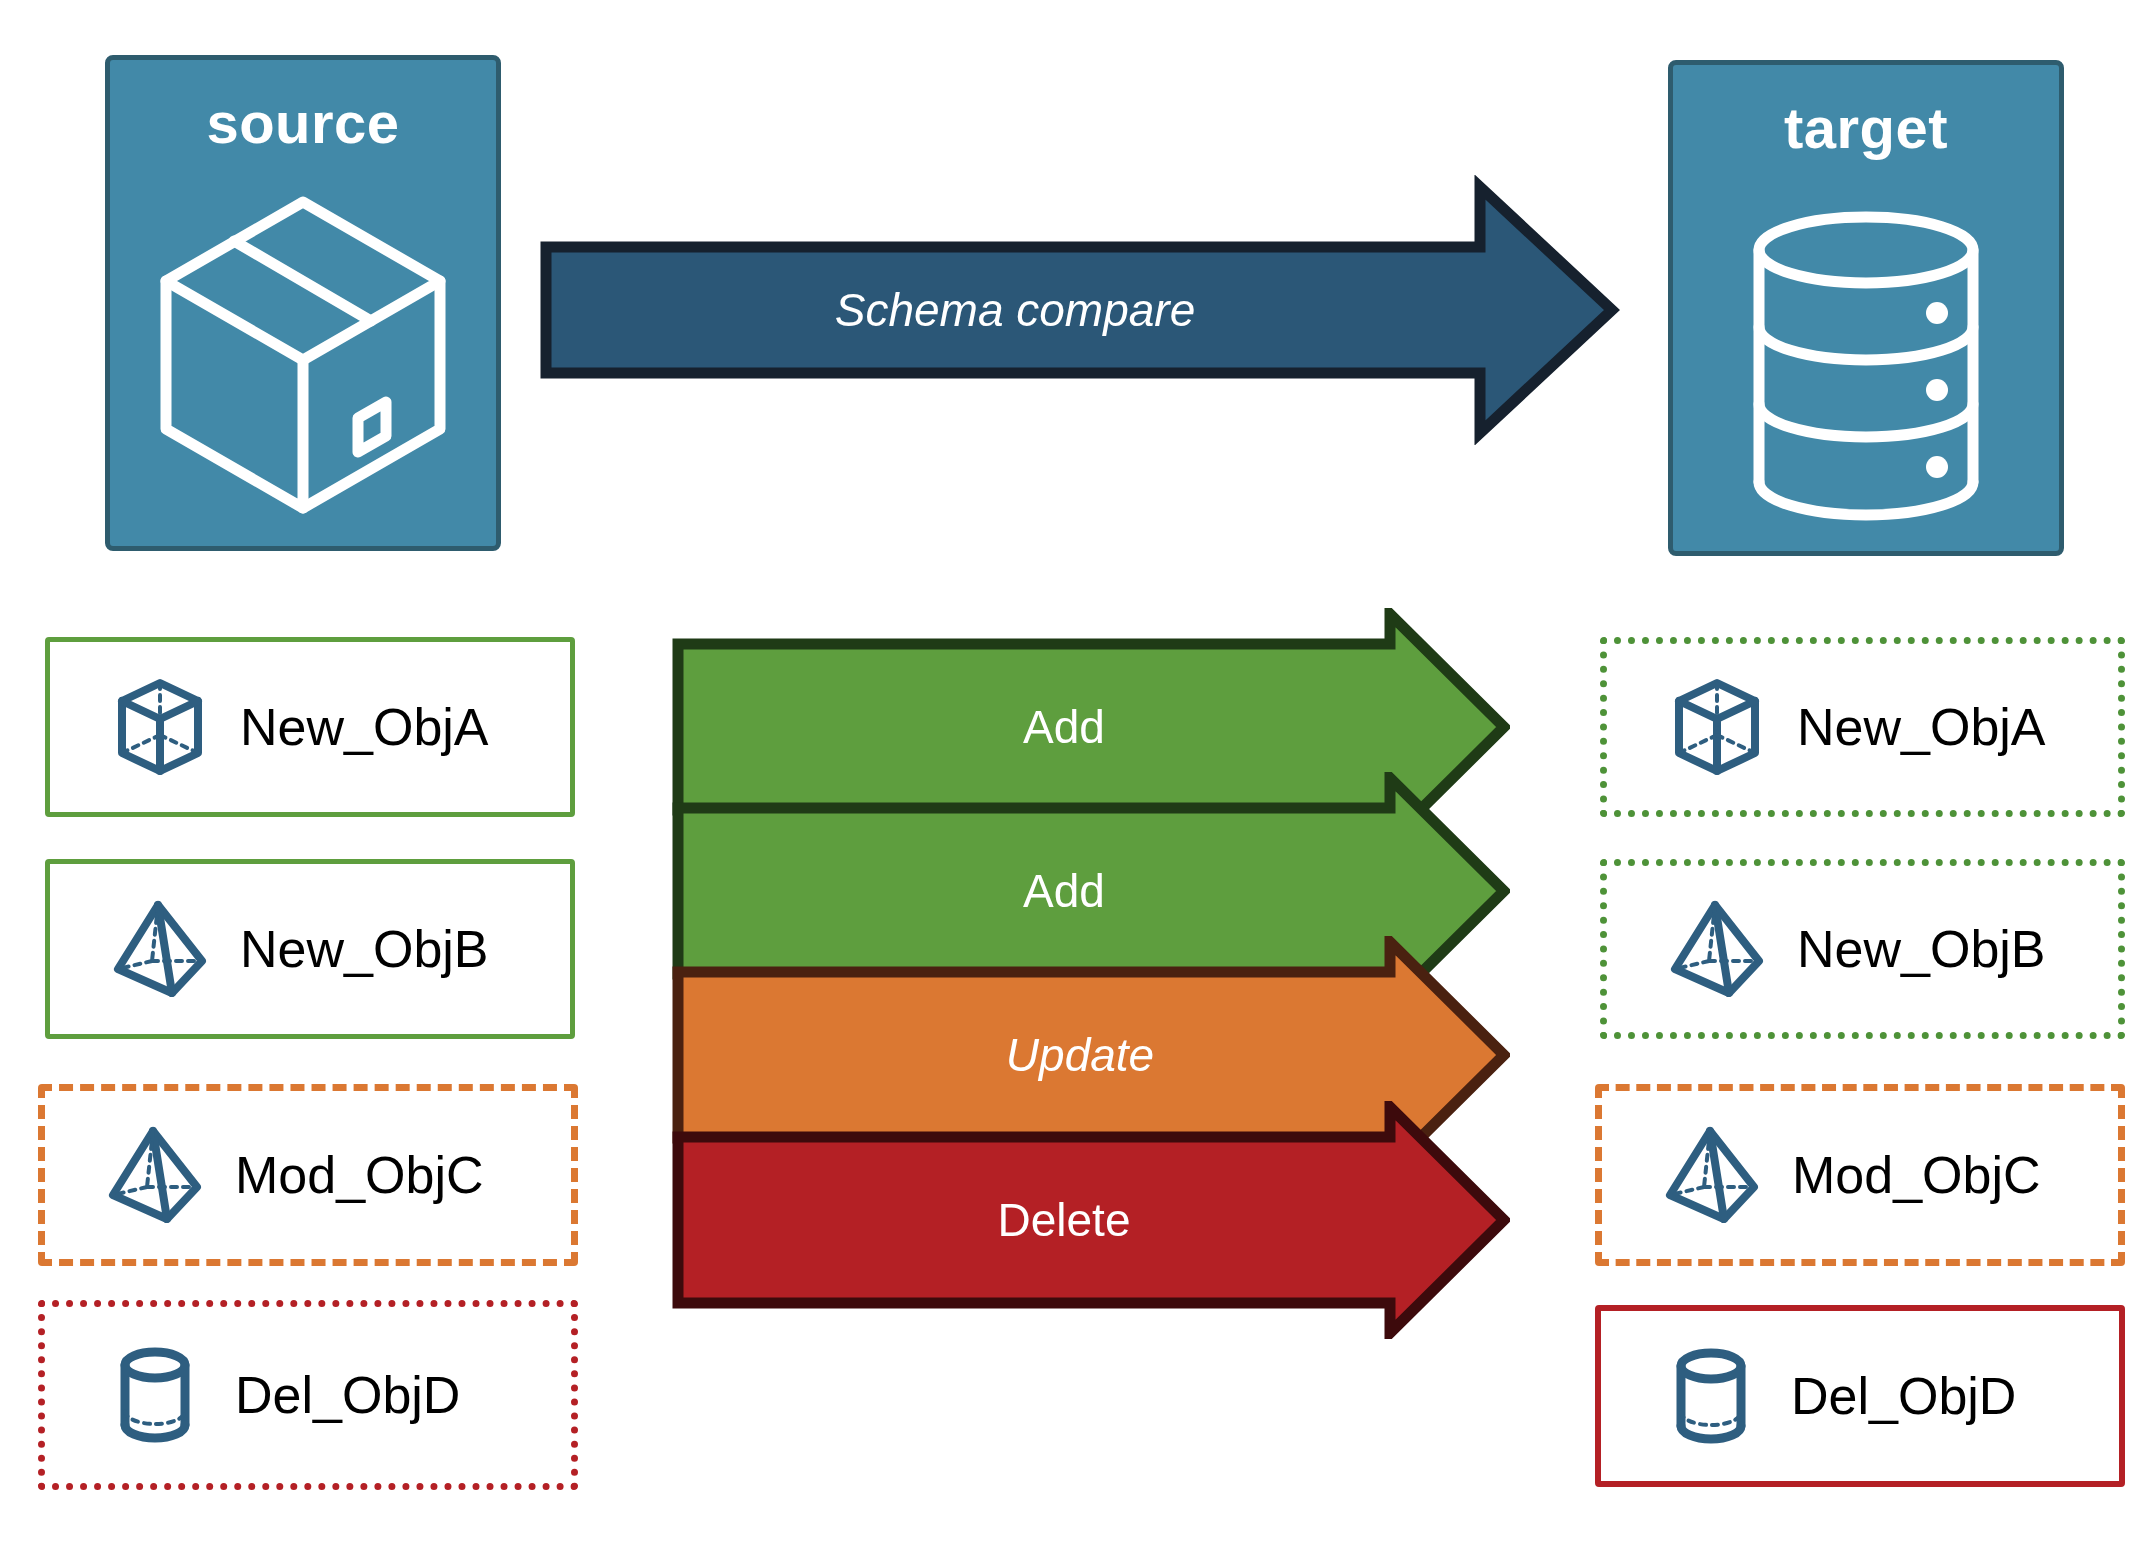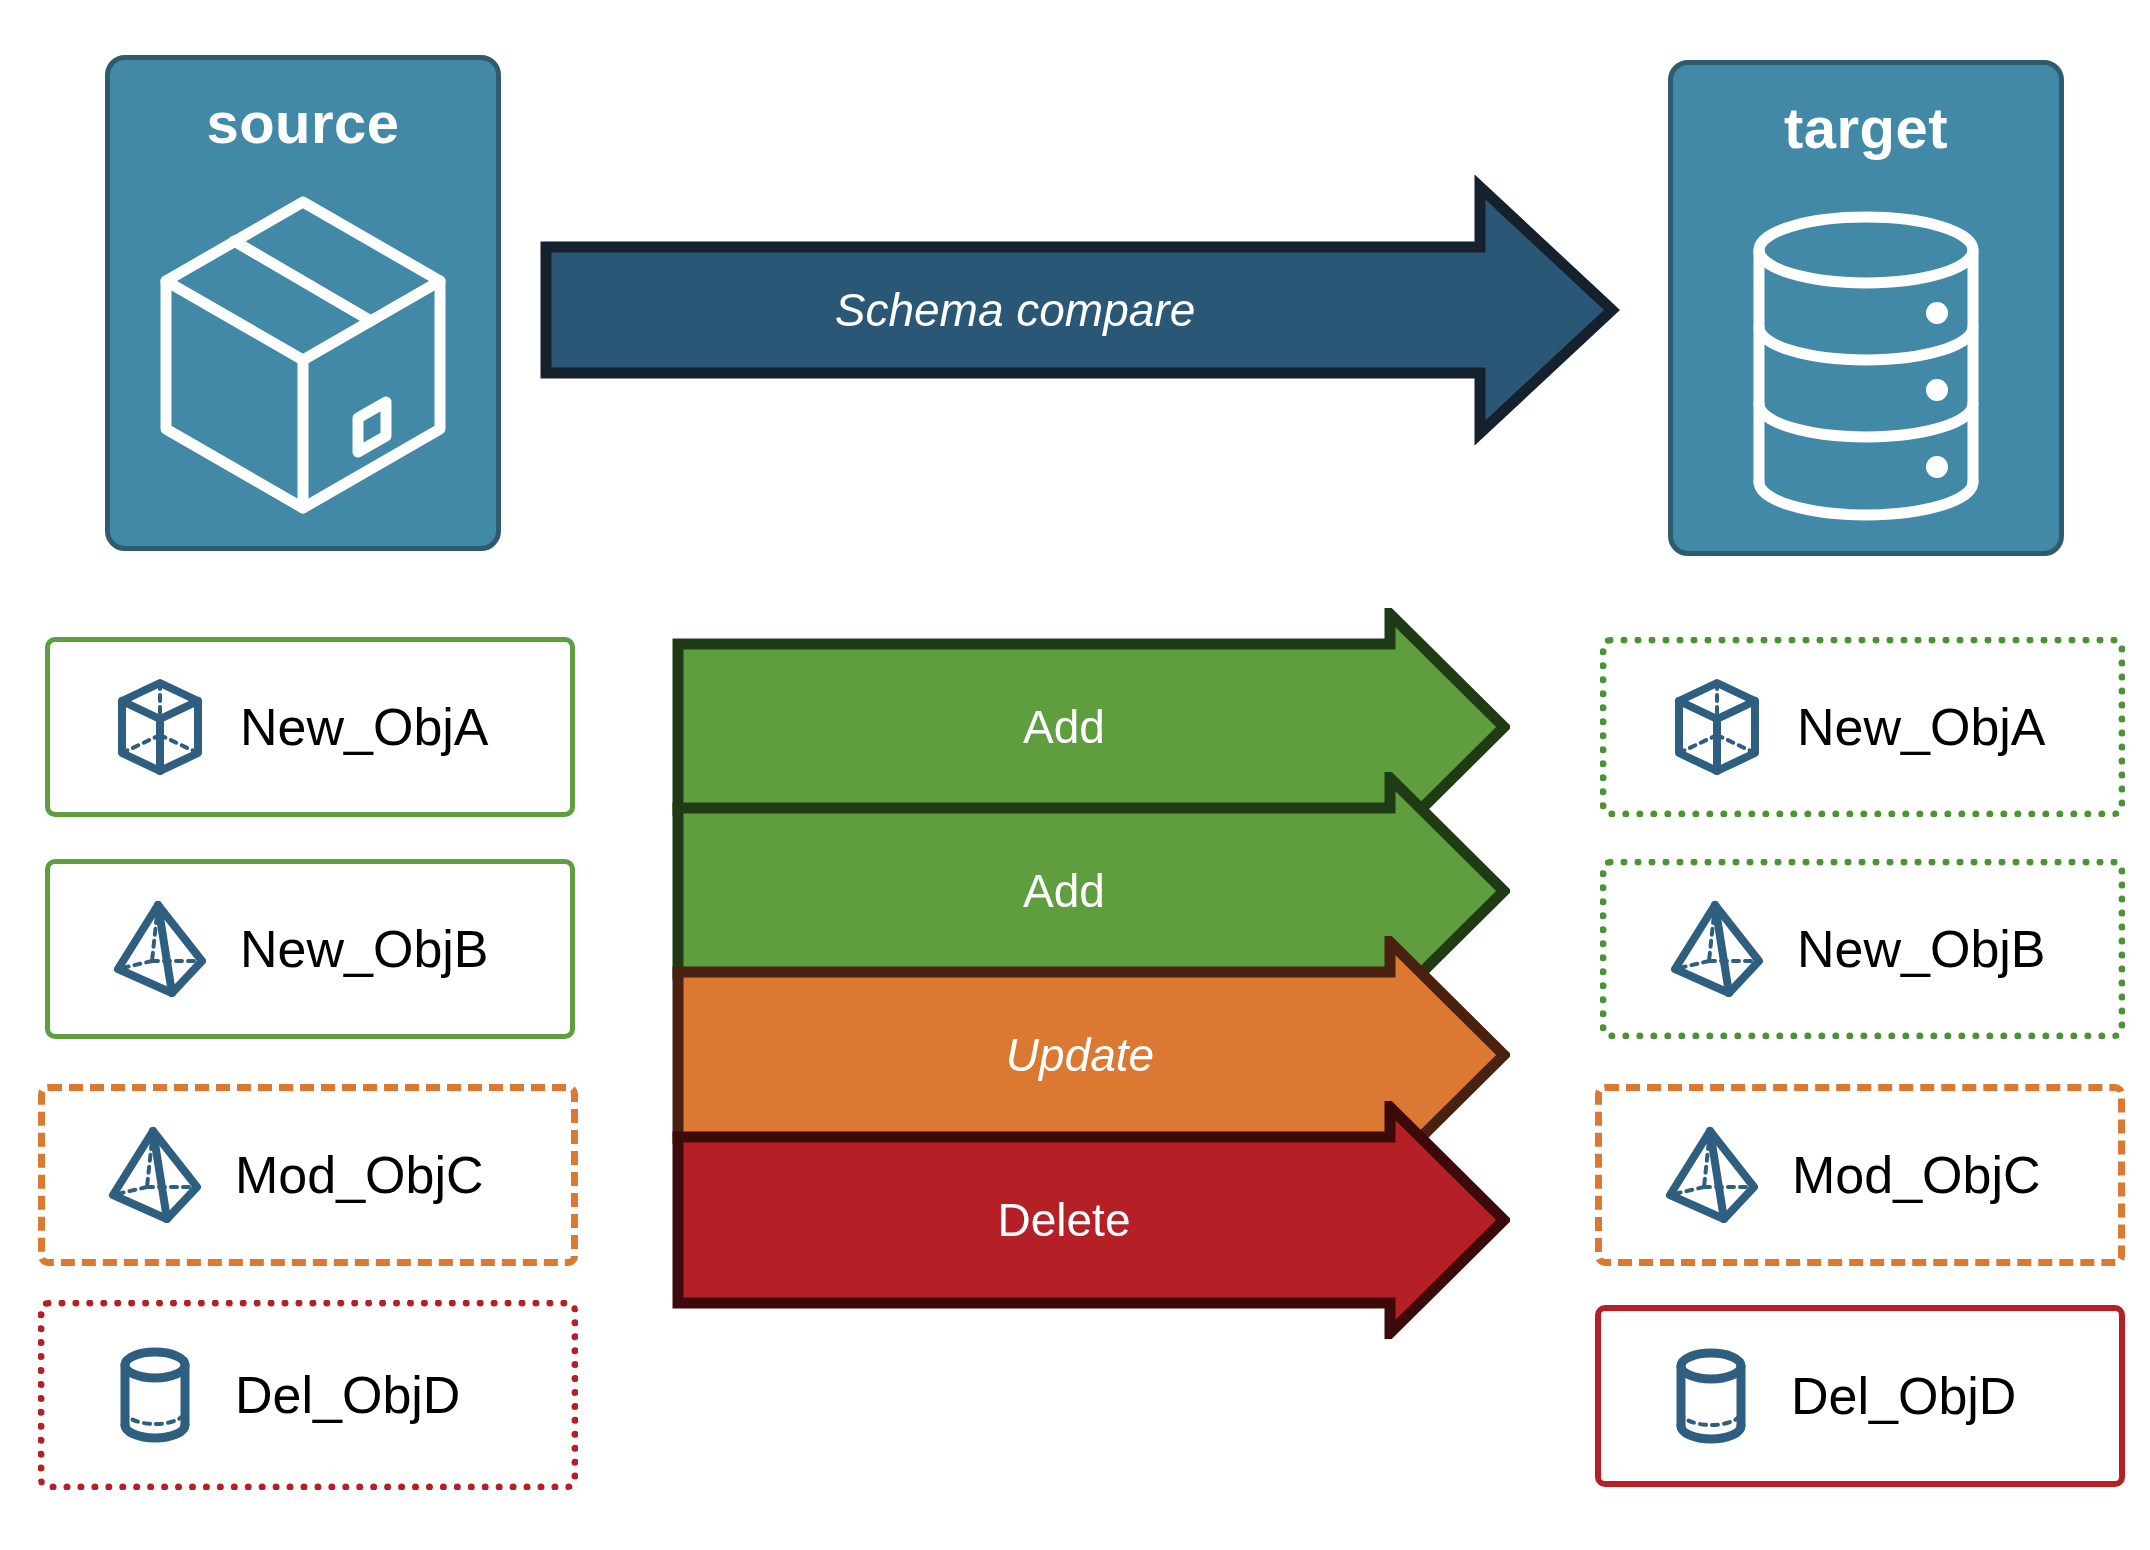--- a/index.html
+++ b/index.html
@@ -17,21 +17,21 @@
     height: 1550px;
     background: #ffffff;
     overflow: hidden;
   }
 
   
   .endpoint {
     position: absolute;
     background: #4289A8;
     border: 5px solid #2E5C6E;
-    border-radius: 20px;
+    border-radius: 8px;
     box-sizing: border-box;
     display: flex;
     flex-direction: column;
     align-items: center;
   }
   .endpoint-title {
     color: #ffffff;
     font-size: 58px;
     font-weight: bold;
     letter-spacing: 0.5px;
@@ -71,21 +71,21 @@
     padding-right: 130px;
     box-sizing: border-box;
     font-style: italic;
   }
 
   
   .obj-card {
     position: absolute;
     box-sizing: border-box;
     background: #ffffff;
-    border-radius: 10px;
+    border-radius: 4px;
     display: flex;
     align-items: center;
     padding-left: 58px;
   }
   .obj-card .obj-icon {
     width: 104px;
     height: 104px;
     flex: none;
     display: flex;
     align-items: center;

